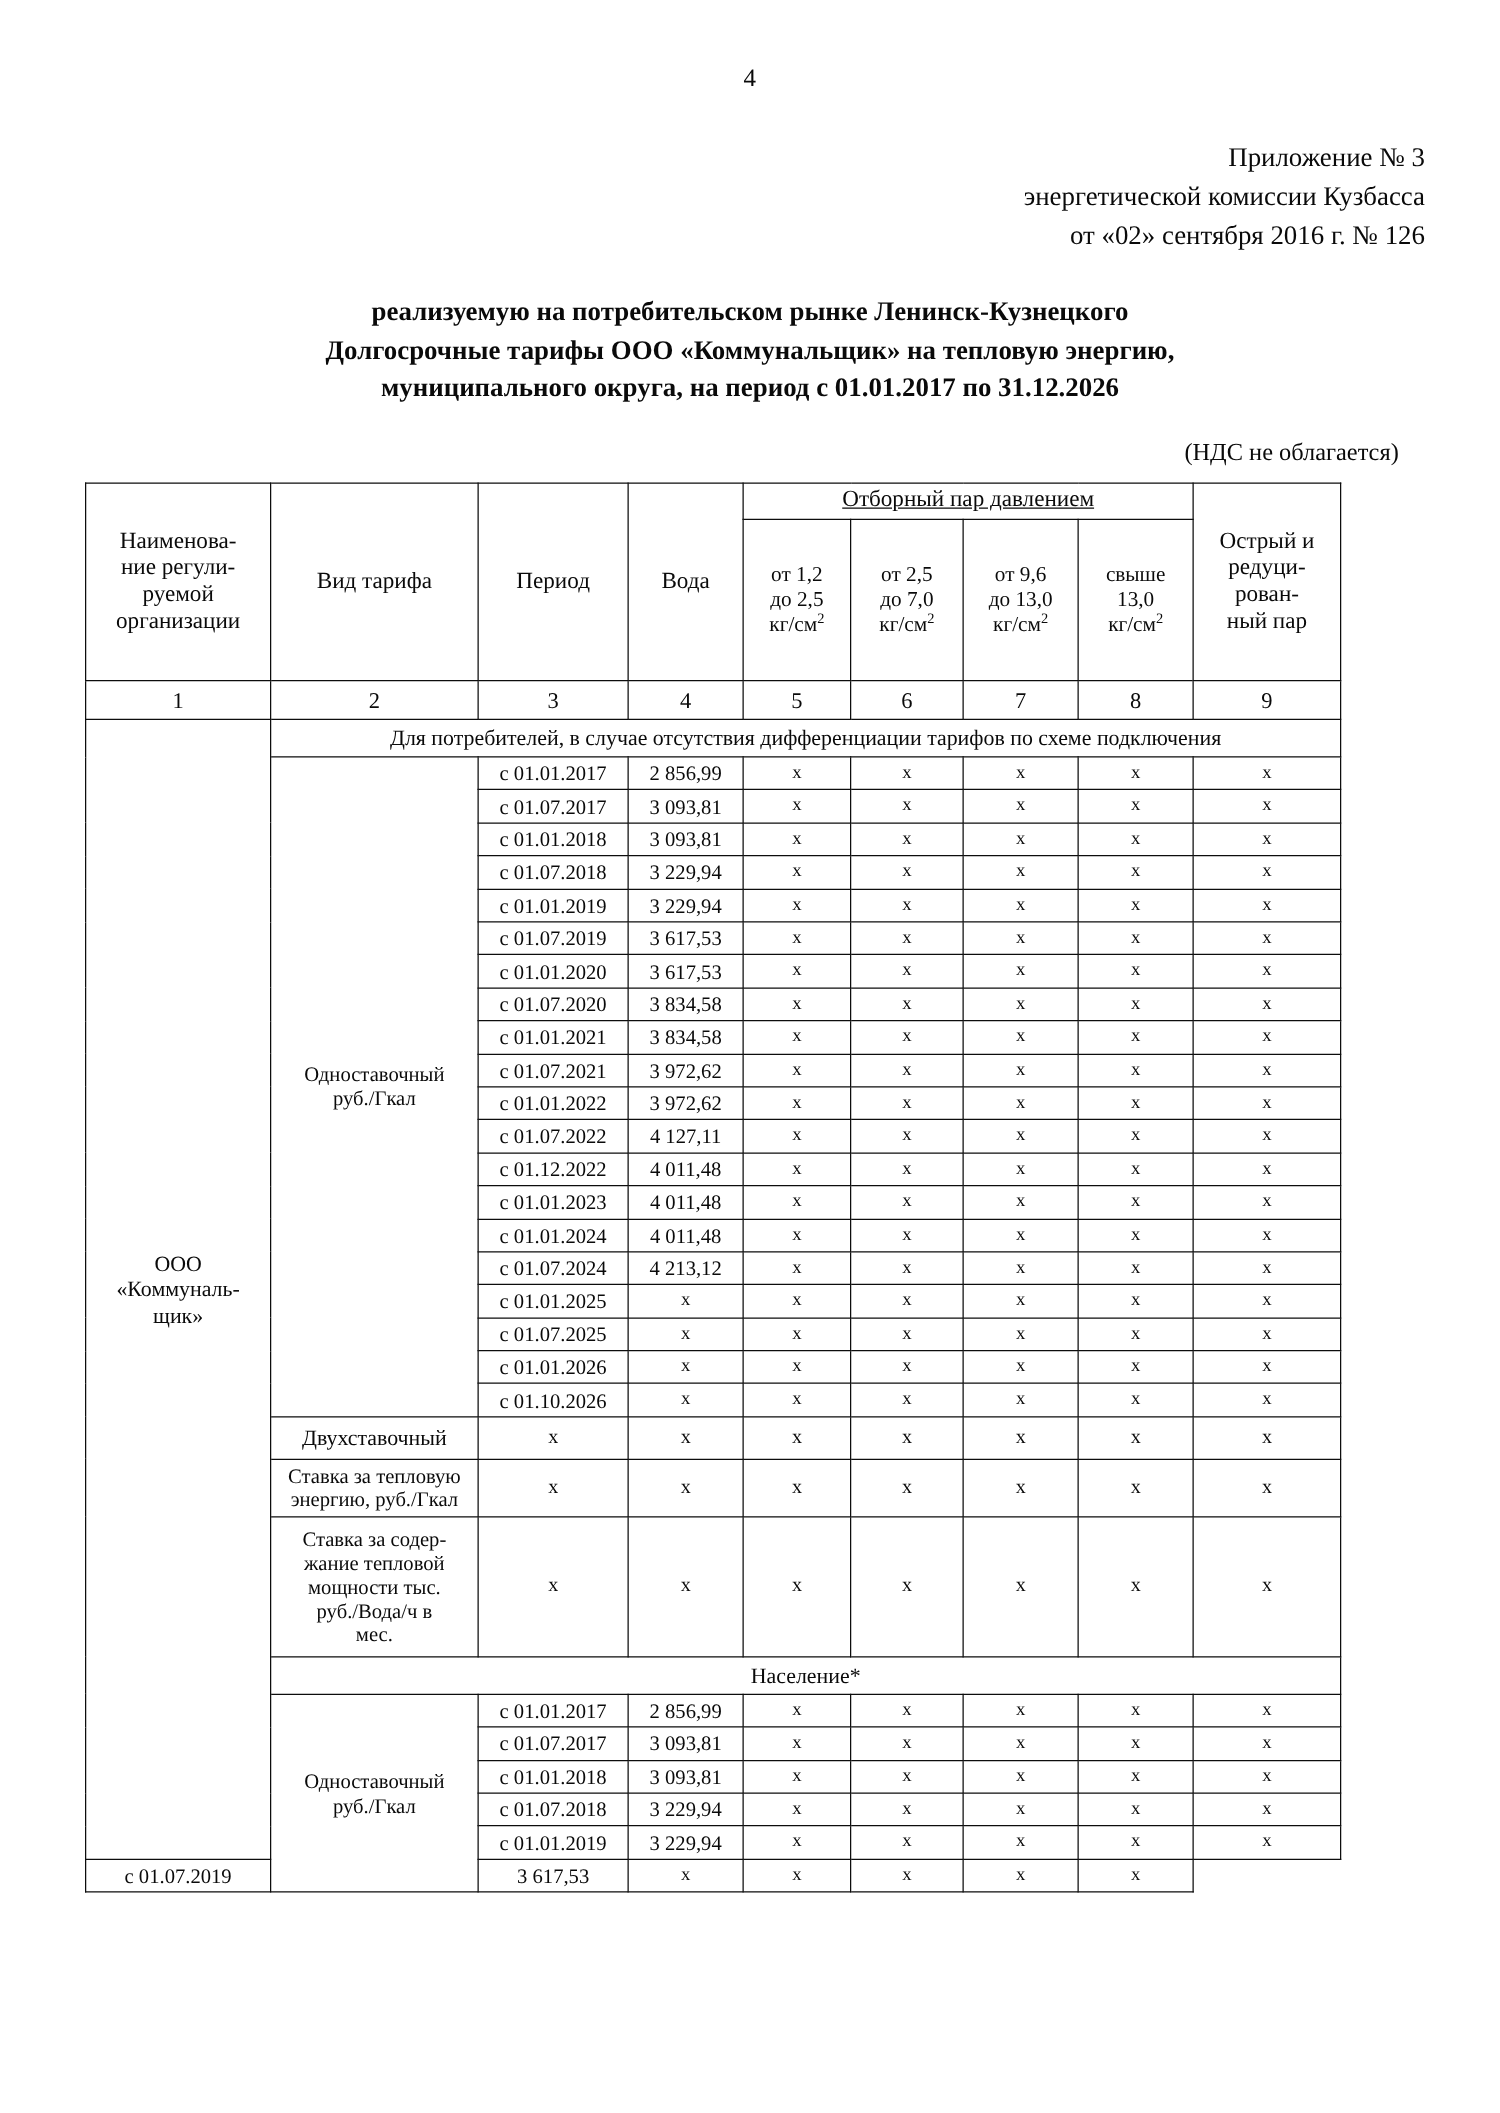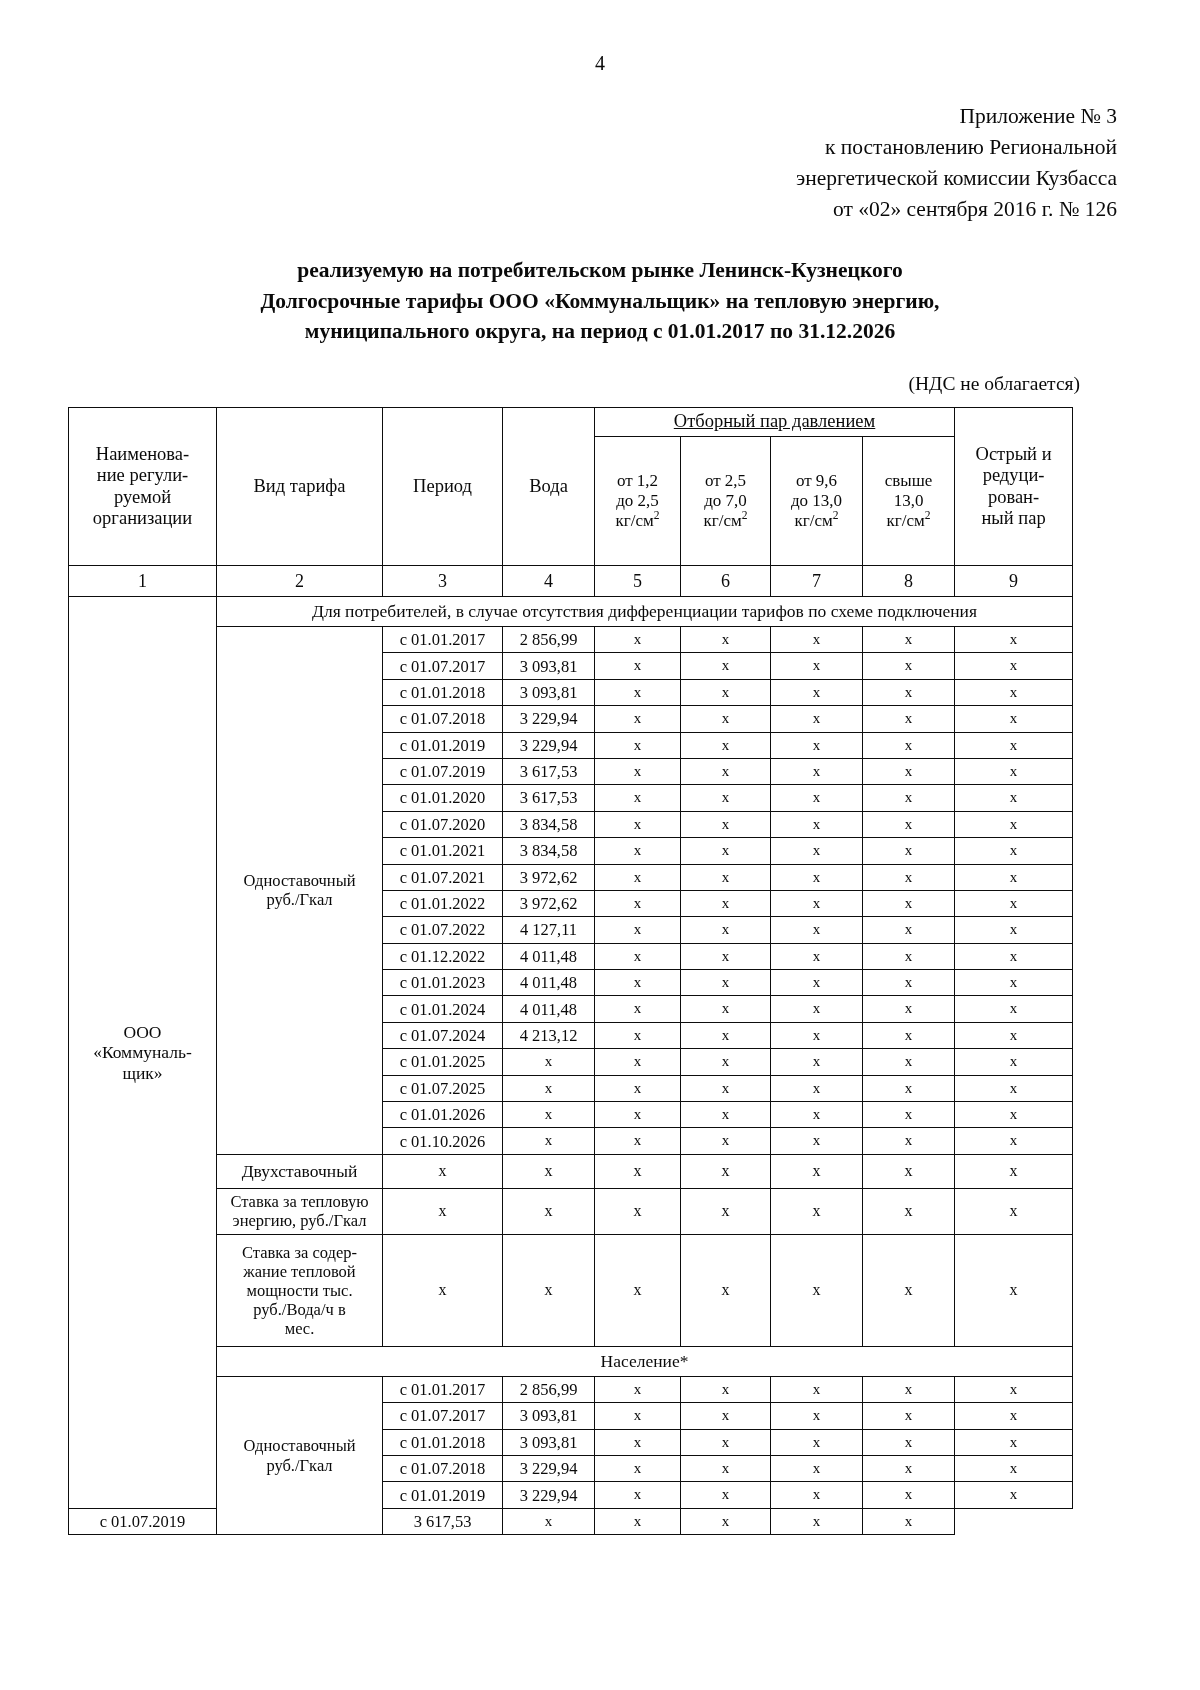--- a/index.html
+++ b/index.html
@@ -23,41 +23,41 @@
     padding: 0;
     position: relative;
   }
   .page-number {
     text-align: center;
     font-size: 20px;
     padding-top: 52px;
     letter-spacing: .2px;
   }
   .appendix-block {
-    margin-top: 26px;
-    padding-right: 83px;
+    margin-top: 36px;
+    padding-right: 60px;
     text-align: right;
     font-size: 21.5px;
     line-height: 1.44;
   }
   .appendix-block div { white-space: nowrap; }
 
   .doc-title {
     margin: 30px auto 0 auto;
     width: 880px;
     text-align: center;
     font-weight: bold;
     font-size: 21.5px;
     line-height: 1.43;
   }
   .doc-title div { white-space: nowrap; }
 
   .vat-note {
     margin-top: 26px;
-    padding-right: 120px;
+    padding-right: 81px;
     text-align: right;
     font-size: 19.5px;
   }
 
   table.tariff {
     border-collapse: collapse;
     margin: 12px 0 0 68px;
     width: 1004px;
     table-layout: fixed;
     font-size: 16px;
@@ -120,21 +120,20 @@
 </style>
 </head>
 <body>
 
 <div class="page">
 
   <div class="page-number">4</div>
 
   <div class="appendix-block">
     <div>Приложение № 3</div>
-    <div>к постановлению Региональной</div>
     <div>энергетической комиссии Кузбасса</div>
     <div>от «02» сентября 2016 г. № 126</div>
   </div>
 
   <div class="doc-title">
     <div>реализуемую на потребительском рынке Ленинск-Кузнецкого</div>
     <div>Долгосрочные тарифы ООО «Коммунальщик» на тепловую энергию,</div>
     <div>муниципального округа, на период с 01.01.2017 по 31.12.2026</div>
   </div>
 

